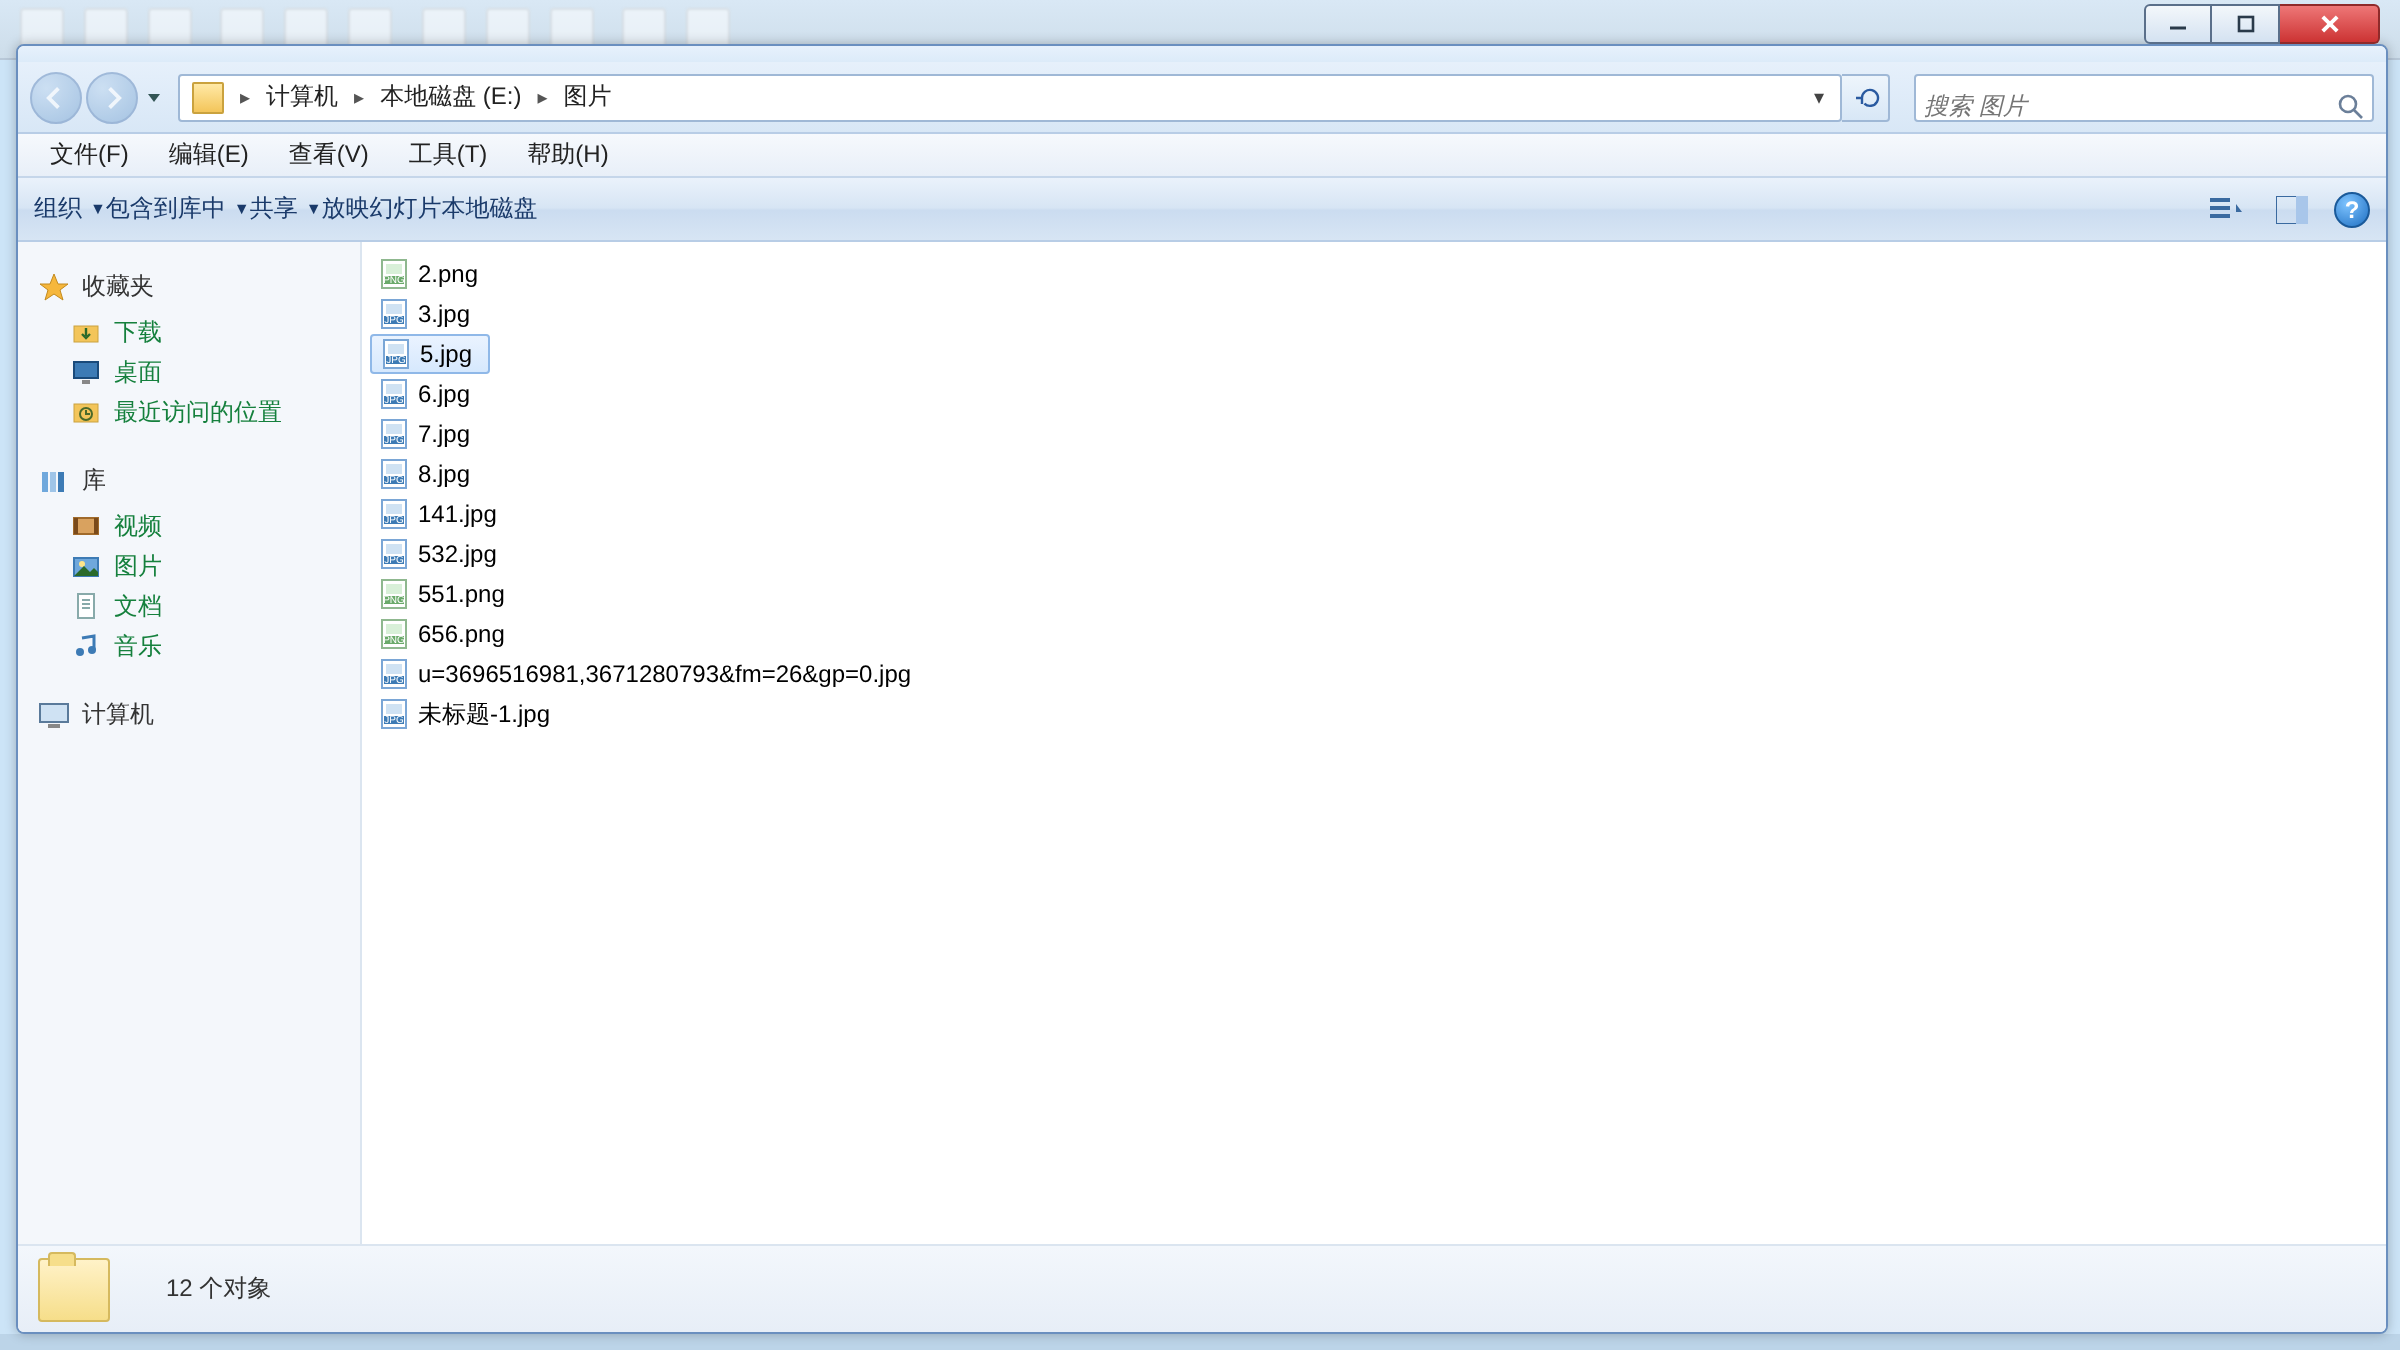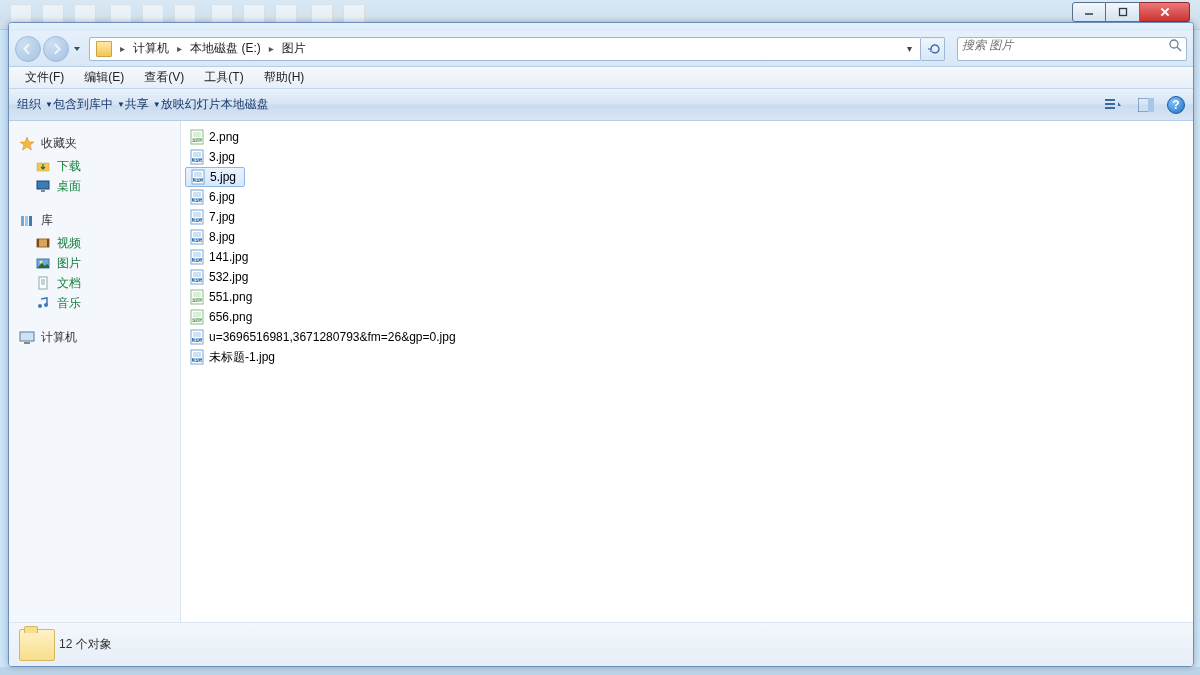--- a/index.html
+++ b/index.html
@@ -44,21 +44,21 @@
     background:#fff; border:1px solid #9fb8d6; border-radius:2px; padding:0 2px;}
   .addr-icon{ width:16px; height:16px; margin:0 4px;
     background: linear-gradient(to bottom,#ffe9a6,#f3c55a); border:1px solid #caa23e; border-radius:1px;}
   .crumb { padding:0 4px; font-size:12px; color:#222; display:flex; align-items:center; height:100%;}
   .crumb-sep{ padding:0 4px; color:#555; font-size:10px;}
   .addr-dd{ margin-left:auto; padding:0 6px; color:#444; font-size:10px;}
   .addr-refresh{ width:24px; height:24px; border:1px solid #9fb8d6; border-left:none;
     background:linear-gradient(to bottom,#eef5fc,#d8e7f6); display:flex; align-items:center; justify-content:center;
     border-radius:0 2px 2px 0; margin-right:6px;}
   .search { width:230px; height:24px; background:#fff; border:1px solid #9fb8d6; border-radius:2px;
-    display:flex; align-items:flex-start; padding:0 4px;}
+    display:flex; align-items:flex-end; padding:0 4px;}
   .search input{ flex:1; border:none; outline:none; font-size:12px; color:#888; font-style:italic;}
   .search-ic{ width:14px; height:14px; color:#6b7f99;}
 
   
   .menubar{ height:22px; background:linear-gradient(to bottom,#f6f9fd,#e8eff8);
     border-bottom:1px solid #c5d6ea; display:flex; align-items:center; padding:0 6px; gap:0;}
   .menu-item{ font-size:12px; color:#222; padding:2px 10px;}
 
   
   .toolbar{ height:32px; background:linear-gradient(to bottom,#eaf2fb,#d7e5f4 48%,#cbdcf0 52%,#d7e5f4);
@@ -81,21 +81,21 @@
   .ic{ width:16px; height:16px; flex-shrink:0; display:flex; align-items:center; justify-content:center;}
 
   
   .files{ flex:1; background:#fff; overflow:auto; padding:6px 4px;}
   .file{ display:flex; align-items:center; height:20px; padding:0 4px; font-size:12px; gap:4px; width:fit-content;}
   .file.selected{ background:linear-gradient(to bottom,#eaf3ff,#d6e8fd); border:1px solid #8fb8e8; border-radius:2px; padding-right:8px;}
   .fic{ width:16px; height:16px; flex-shrink:0;}
 
   
   .status{ height:44px; border-top:1px solid #dbe5f0; background:linear-gradient(to bottom,#f3f7fc,#e7eef7);
-    display:flex; align-items:center; padding:0 10px; gap:4px;}
+    display:flex; align-items:center; padding:0 10px; gap:28px;}
   .status-ic{ width:36px; height:32px; background:linear-gradient(to bottom,#fff2c8,#f6de8a);
     border:1px solid #d5b95e; border-radius:2px; position:relative;}
   .status-ic::before{content:""; position:absolute; top:-4px; left:4px; width:12px; height:6px;
     background:#f6de8a; border:1px solid #d5b95e; border-bottom:none; border-radius:2px 2px 0 0;}
   .status-txt{ font-size:12px; color:#333;}
 
   
   .star{ fill:#f6b73c; stroke:#c28a1e; stroke-width:0.5;}
   .fold-ic{ fill:#f3c55a; stroke:#caa23e; stroke-width:0.5;}
 </style>
@@ -248,20 +248,30 @@
         </div>
         <div class="sb-item">
           <span class="ic">
               <svg width="14" height="14" viewBox="0 0 14 14">
                 <rect x="1" y="2" width="12" height="8" fill="#3d7bb5" stroke="#1a4a7a"></rect>
                 <rect x="5" y="11" width="4" height="2" fill="#888"></rect>
               </svg>
             </span>
           <span>桌面</span>
         </div>
+        <div class="sb-item">
+          <span class="ic">
+              <svg width="14" height="14" viewBox="0 0 14 14">
+                <rect class="fold-ic" x="1" y="3" width="12" height="9"></rect>
+                <circle cx="7" cy="8" r="3" fill="none" stroke="#4a6a2a"></circle>
+                <path d="M7 6v2h2" stroke="#4a6a2a" fill="none"></path>
+              </svg>
+            </span>
+          <span>最近访问的位置</span>
+        </div>
       </div>
 
       <div class="sb-group">
         <div class="sb-head">
           <span class="ic">
               <svg width="16" height="16" viewBox="0 0 16 16">
                 <rect x="2" y="3" width="3" height="10" fill="#6fa8dc"></rect>
                 <rect x="6" y="3" width="3" height="10" fill="#9fc5e8"></rect>
                 <rect x="10" y="3" width="3" height="10" fill="#3d7bb5"></rect>
               </svg>

